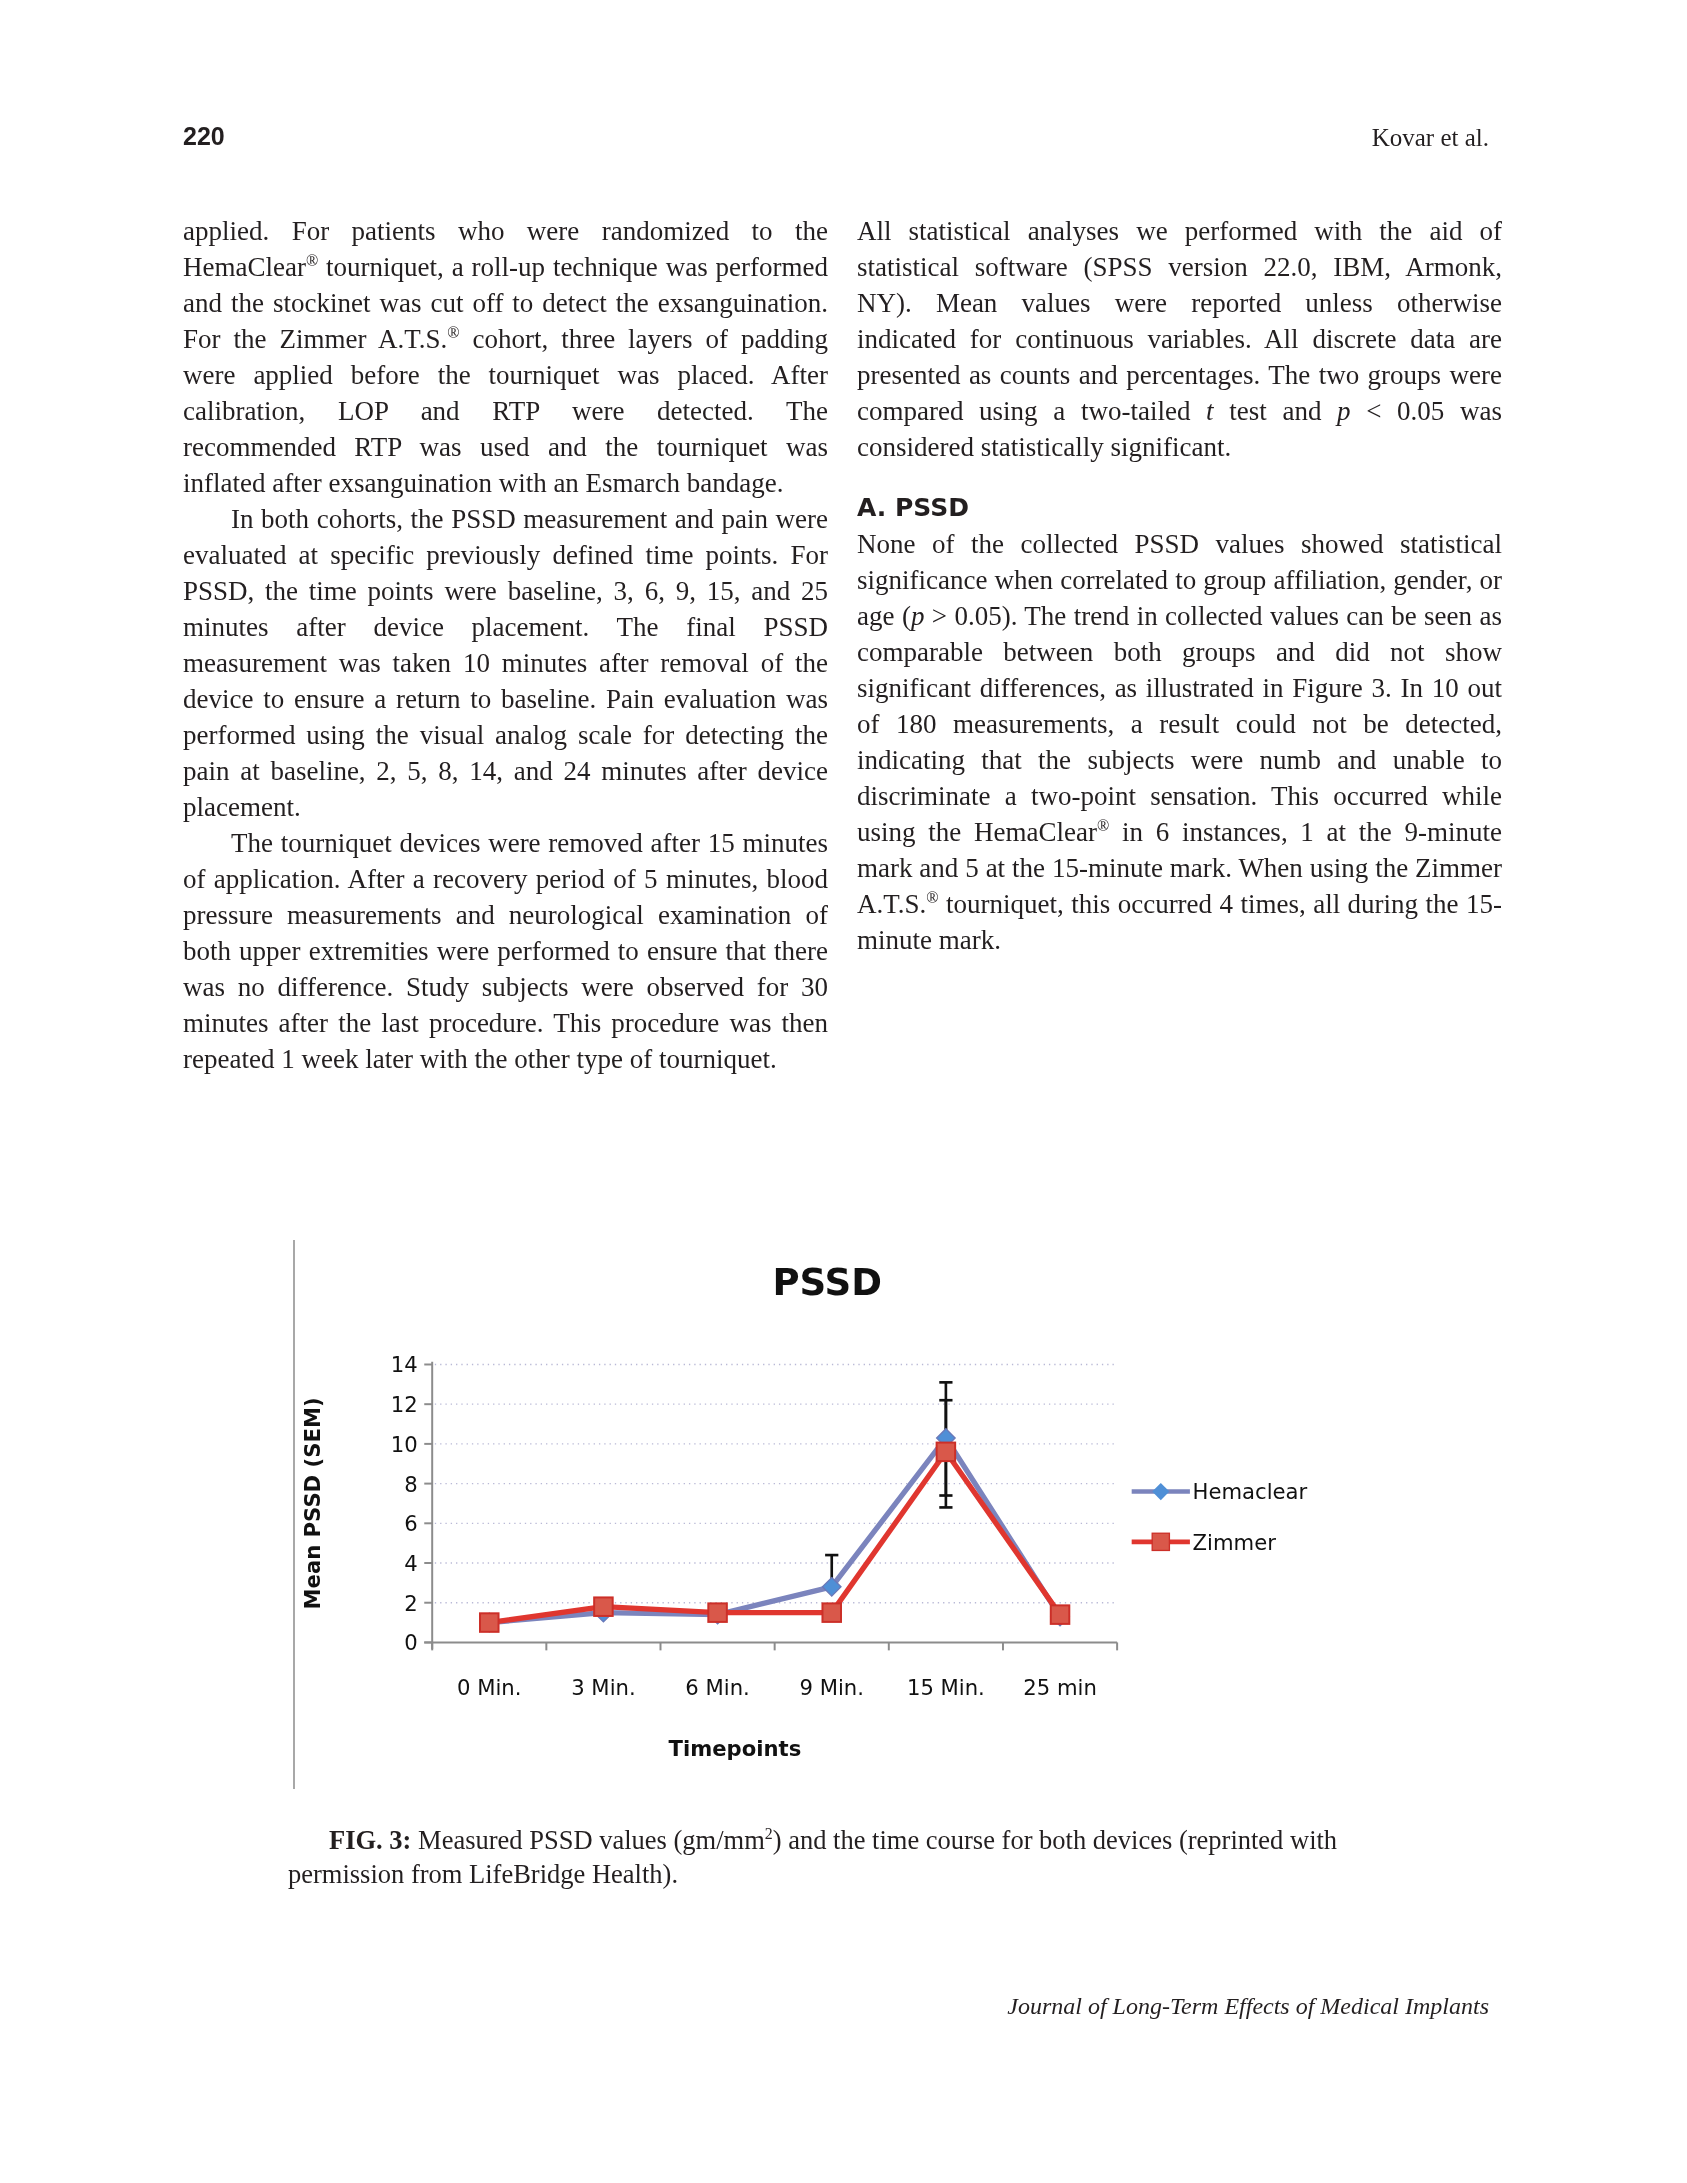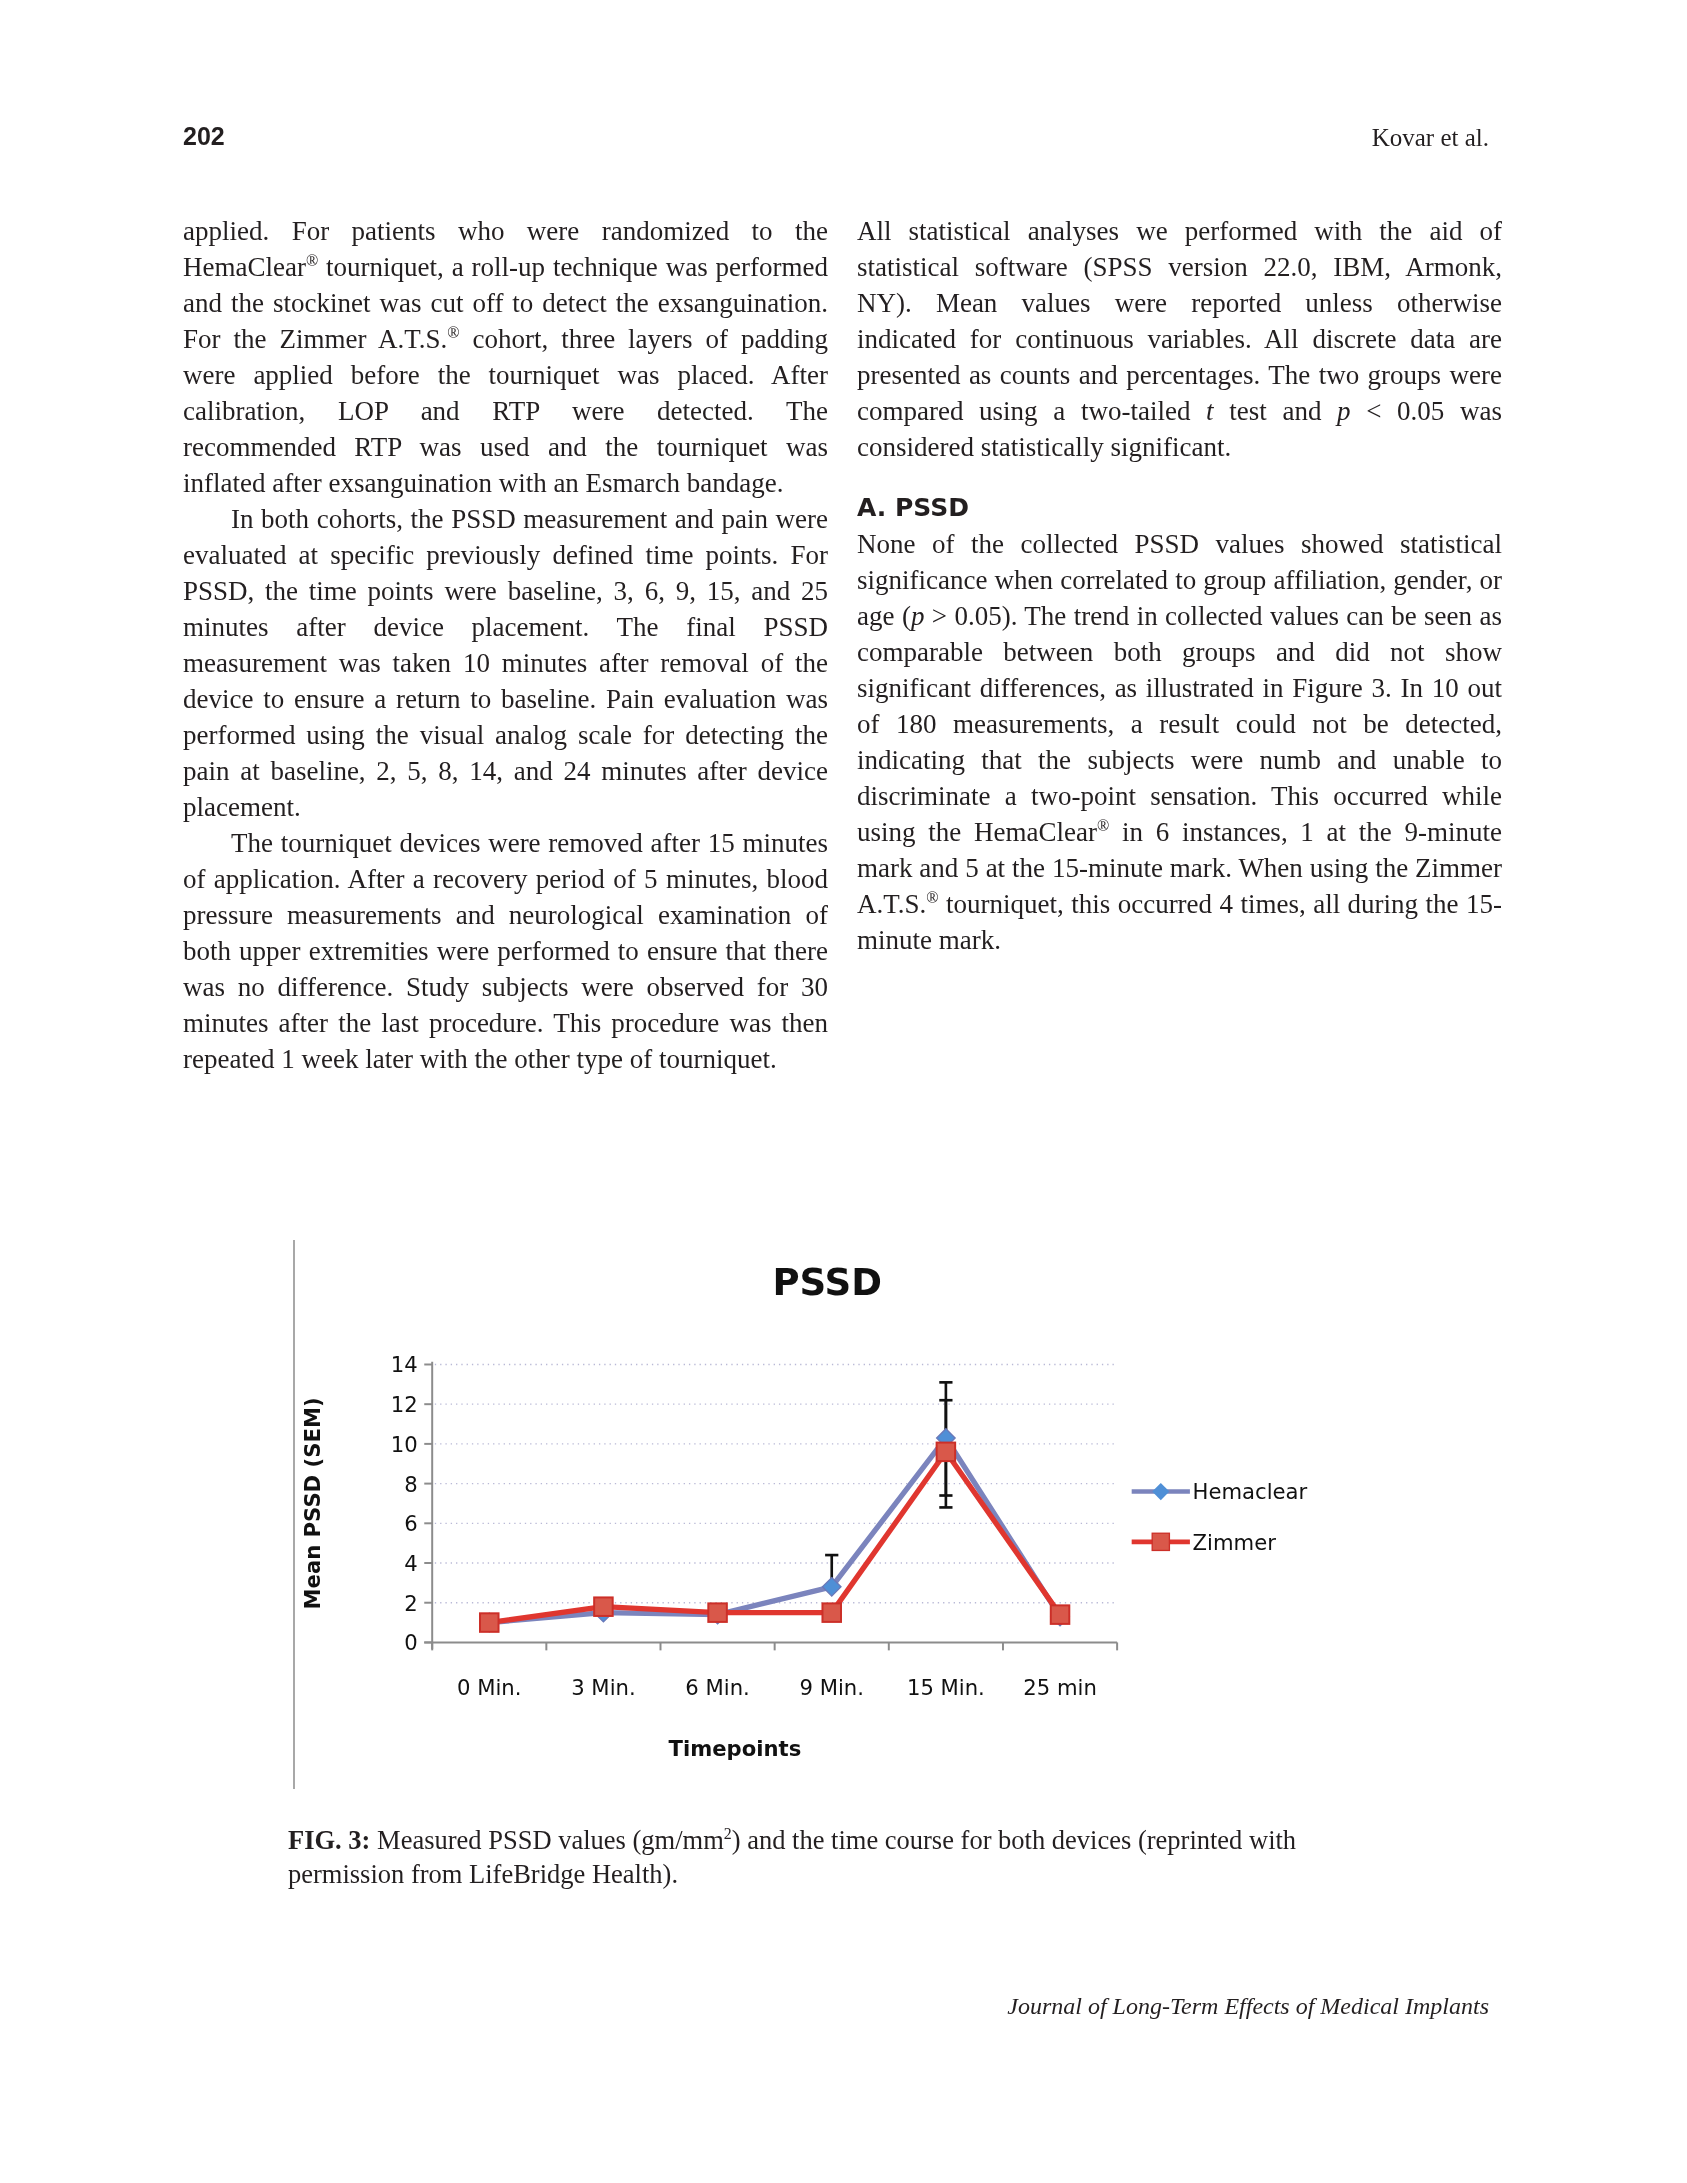--- a/index.html
+++ b/index.html
@@ -10,28 +10,28 @@
   .col-left { left: 183px; }
   .col-right { left: 857px; top: 213px; }
   .col p { margin: 0; }
   .indent { text-indent: 48px; }
   .heading { font-family: "DejaVu Sans", sans-serif; font-weight: bold; font-size: 25px; margin: 0; line-height: 36px; text-align: left; }
   .gap-after-head { margin-top: 28px; }
   sup { font-size: 0.6em; line-height: 0; }
   .figure { position: absolute; left: 278px; top: 1232px; width: 1125px; height: 576px; }
   .fig-rule { position: absolute; left: 14.6px; top: 8px; width: 2.6px; height: 549px; background: #a8a8a8; }
   .caption { position: absolute; left: 288px; top: 1823px; width: 1111px; font-family: "Liberation Serif", serif; font-size: 26.5px; line-height: 34px; }
-  .caption b { font-weight: bold; }
+  .caption b { font-weight: bold; margin-left: 41px; }
   .footer { position: absolute; right: 198px; top: 1993px; font-family: Liberation Serif, serif; font-style: italic; font-size: 24px; }
   svg text { font-family: "DejaVu Sans", sans-serif; }
 </style>
 </head>
 <body>
 
-<div class="page-num">202</div>
+<div class="page-num">220</div>
 <div class="running-head">Kovar et al.</div>
 
 <div class="col col-left">
   <p><span>applied. For patients who were randomized to the HemaClear</span><sup>®</sup><span> tourniquet, a roll-up technique was performed and the stockinet was cut off to detect the exsanguination. For the Zimmer A.T.S.</span><sup>®</sup><span> cohort, three layers of padding were applied before the tourniquet was placed. After calibration, LOP and RTP were detected. The recommended RTP was used and the tourniquet was inflated after exsanguination with an Esmarch bandage.</span></p>
   <p class="indent">In both cohorts, the PSSD measurement and pain were evaluated at specific previously defined time points. For PSSD, the time points were baseline, 3, 6, 9, 15, and 25 minutes after device placement. The final PSSD measurement was taken 10 minutes after removal of the device to ensure a return to baseline. Pain evaluation was performed using the visual analog scale for detecting the pain at baseline, 2, 5, 8, 14, and 24 minutes after device placement.</p>
   <p class="indent">The tourniquet devices were removed after 15 minutes of application. After a recovery period of 5 minutes, blood pressure measurements and neurological examination of both upper extremities were performed to ensure that there was no difference. Study subjects were observed for 30 minutes after the last procedure. This procedure was then repeated 1 week later with the other type of tourniquet.</p>
 </div>
 
 <div class="col col-right">
   <p class="gap-after-head"><span>All statistical analyses we performed with the aid of statistical software (SPSS version 22.0, IBM, Armonk, NY). Mean values were reported unless otherwise indicated for continuous variables. All discrete data are presented as counts and percentages. The two groups were compared using a two-tailed </span><i>t</i><span> test and </span><i>p</i><span> &lt; 0.05 was considered statistically significant.</span></p>

